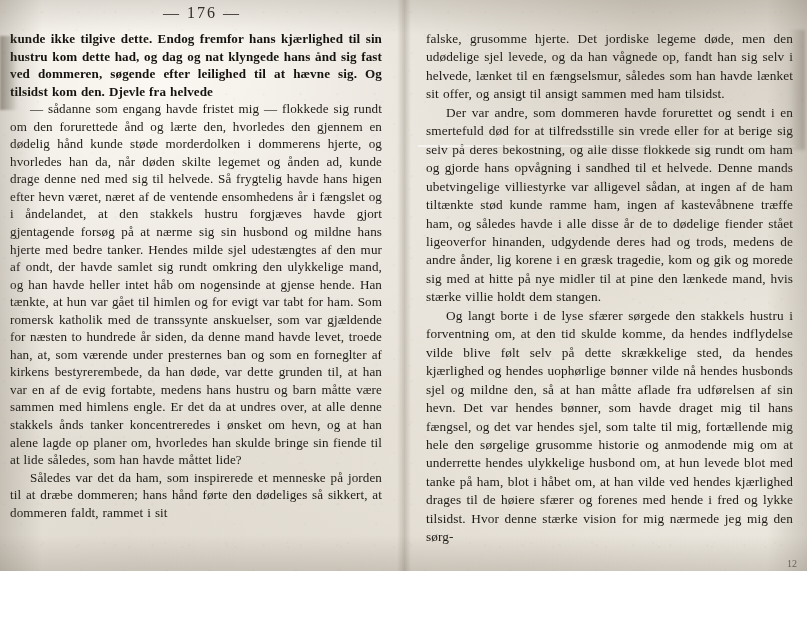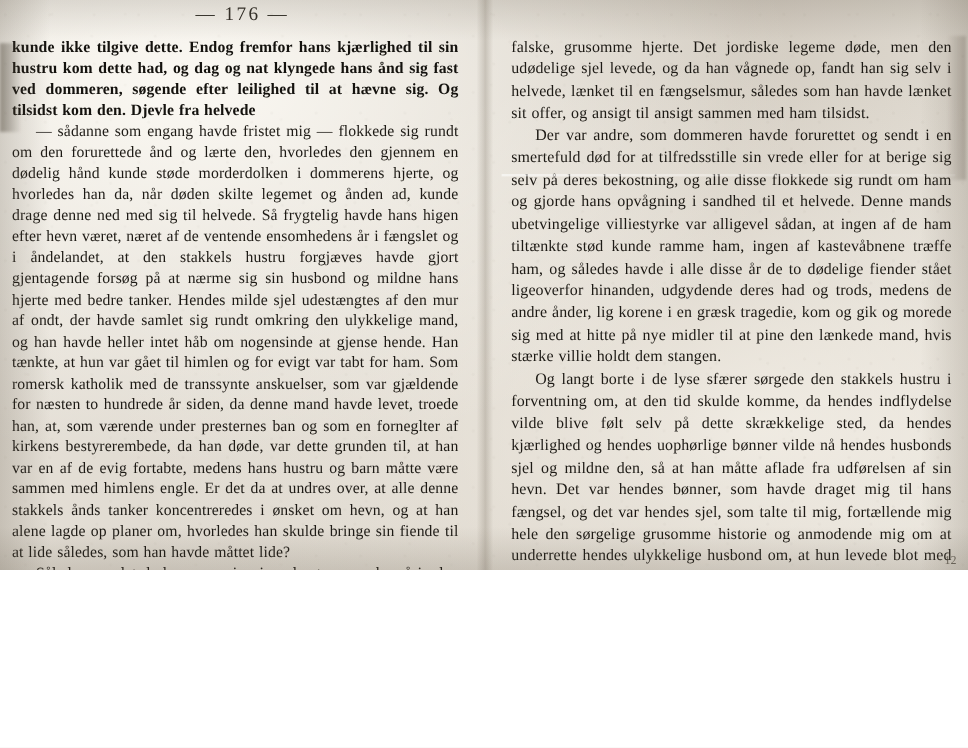--- a/index.html
+++ b/index.html
@@ -9,21 +9,21 @@
   }
   body {
     width: 807px;
     height: 623px;
     overflow: hidden;
     font-family: "Liberation Serif", serif;
   }
   .page {
     position: relative;
     width: 807px;
-    height: 475px;
+    height: 571px;
     background: #ded9d0;
     background-image:
       radial-gradient(ellipse at 20% 15%, rgba(255,253,248,0.85) 0%, rgba(255,253,248,0.0) 55%),
       radial-gradient(ellipse at 78% 75%, rgba(250,246,238,0.7) 0%, rgba(250,246,238,0.0) 60%),
       linear-gradient(100deg, #e7e2d9 0%, #dcd6cc 40%, #d3ccc1 70%, #e2ddd4 100%);
     overflow: hidden;
   }
   
   .grain {
     position: absolute;

